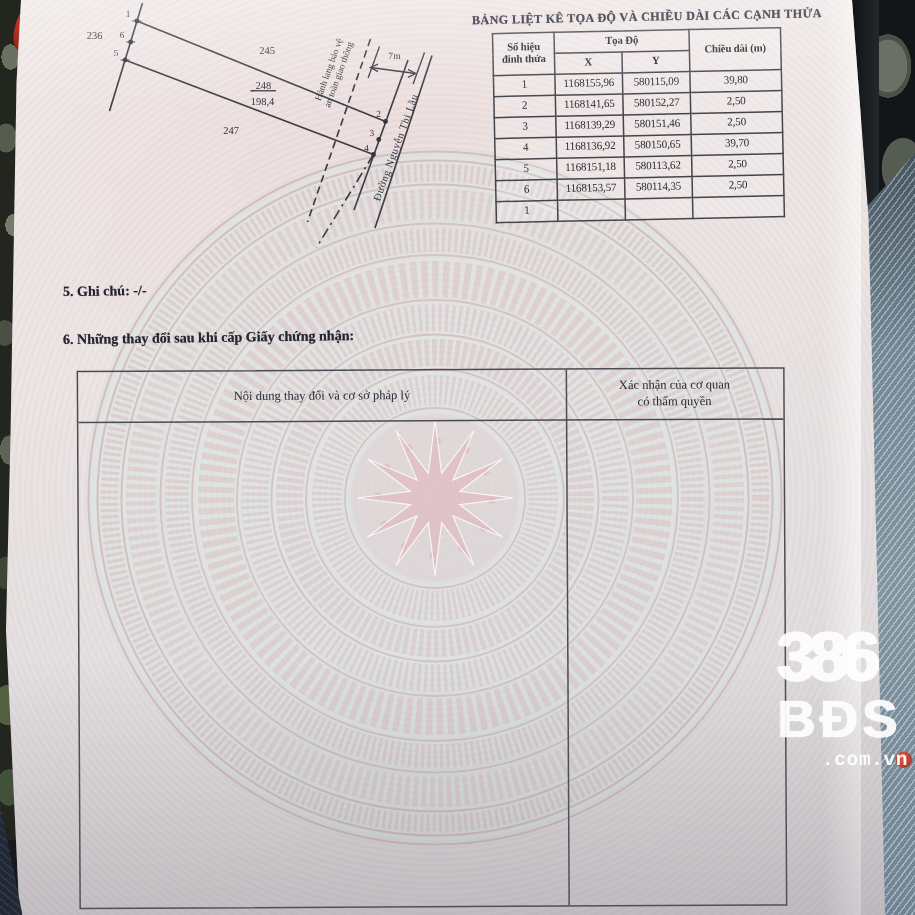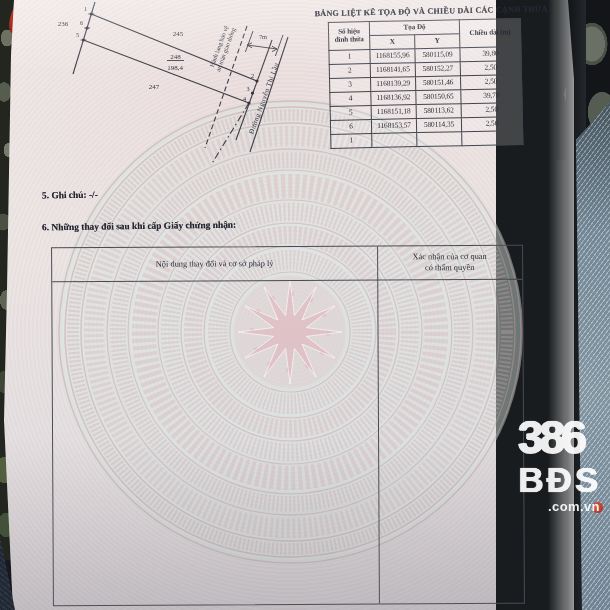--- a/index.html
+++ b/index.html
@@ -1,17 +1,17 @@
 <!DOCTYPE html>
 <html><head>
 <meta charset="utf-8">
 <style>
   html,body{margin:0;padding:0;background:#191c1e;}
   body{width:610px;height:610px;overflow:hidden;font-family:"Liberation Serif",serif;}
-  .photo{position:relative;width:496px;height:610px;background:#17191c;}
+  .photo{position:relative;width:610px;height:610px;background:#17191c;}
 
   
   .bg-left-stones{position:absolute;left:0;top:0;width:20px;height:560px;z-index:0;
     background:
       radial-gradient(10px 14px at 7px 38px,#6c7162 0 60%,transparent 61%),
       radial-gradient(12px 16px at 4px 92px,#565c4e 0 60%,transparent 61%),
       radial-gradient(9px 12px at 9px 150px,#777c6a 0 60%,transparent 61%),
       radial-gradient(12px 14px at 3px 222px,#4a5042 0 60%,transparent 61%),
       radial-gradient(10px 16px at 6px 300px,#5f6555 0 60%,transparent 61%),
       radial-gradient(12px 18px at 4px 382px,#3f4637 0 60%,transparent 61%),
@@ -75,21 +75,21 @@
   .ct-divider{position:absolute;left:325px;top:0;bottom:0;width:1.1px;background:#4a4c55;}
   .ct-header{display:flex;height:33px;border-bottom:1.1px solid #4a4c55;color:#272934;}
   .ct-col1{width:325px;display:flex;align-items:center;justify-content:center;font-size:8.4px;}
   .ct-col2{flex:1;display:flex;flex-direction:column;align-items:center;justify-content:center;font-size:8.4px;line-height:1.2;text-align:center;}
 
   
   .logo{position:absolute;left:518px;top:414px;width:96px;z-index:3;opacity:.92;color:#fff;
     font-family:"Liberation Sans",sans-serif;font-weight:bold;line-height:1;}
   .logo-386{font-size:46px;letter-spacing:-4px;text-shadow:0 0 1px #fff,1px 0 #fff,-1px 0 #fff,0 1px #fff;}
   .logo-bds{font-size:35px;letter-spacing:3px;margin-top:2px;text-shadow:0 0 1px #fff,1px 0 #fff;}
-  .logo-dom{font-size:13px;letter-spacing:.4px;margin:3px 0 0 30px;position:relative;display:inline-block;}
+  .logo-dom{font-size:13px;letter-spacing:.4px;margin:3px 0 0 30px;position:relative;display:inline-block;font-family:Liberation Mono, monospace;}
   .logo-diamond{position:absolute;left:40px;top:15px;width:9px;height:9px;border:2.5px solid rgba(255,255,255,.95);transform:rotate(45deg);}
   .red-dot{display:inline-block;width:11px;height:11px;border-radius:50%;margin-left:-8px;vertical-align:-2px;
     background:radial-gradient(circle at 35% 35%,#e8543c,#a32417);}
 </style>
 </head>
 <body>
 
 <div class="photo">
 
   <div class="bg-left-stones"></div>

